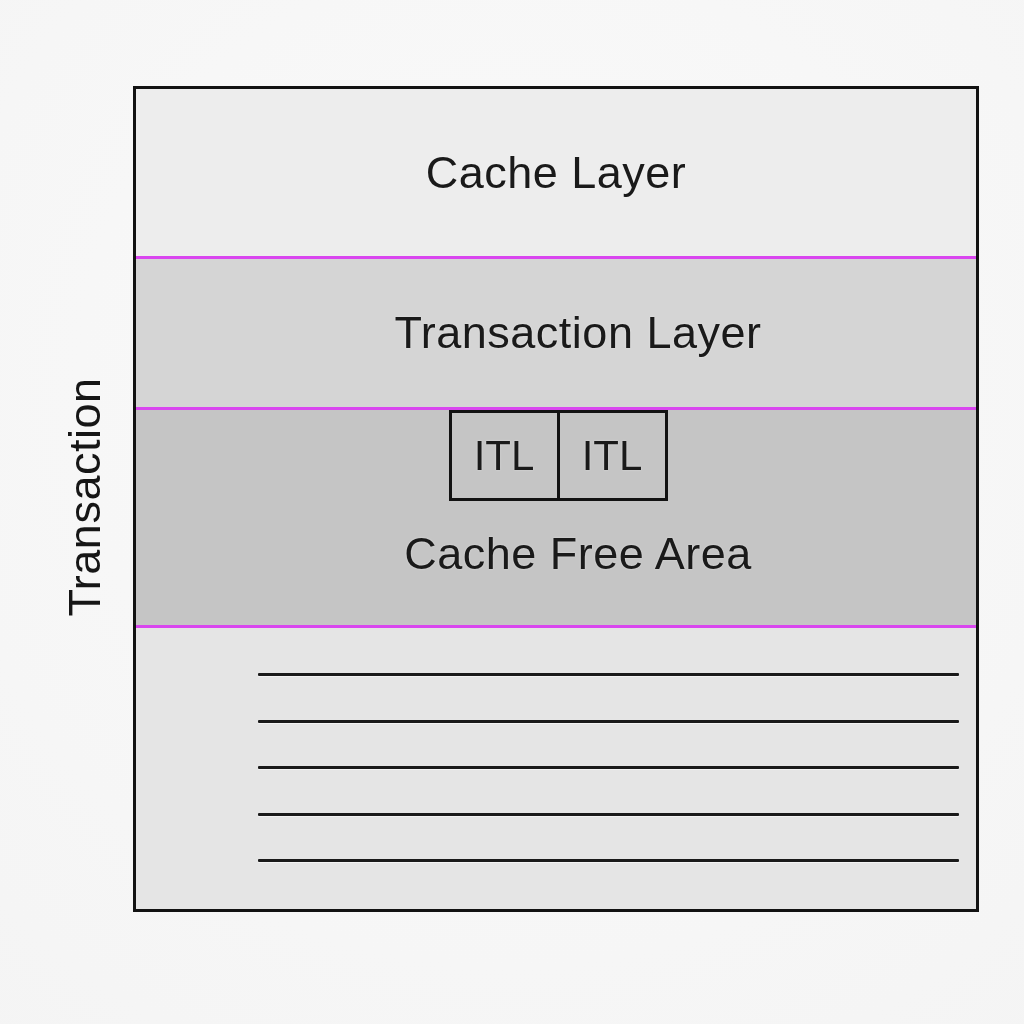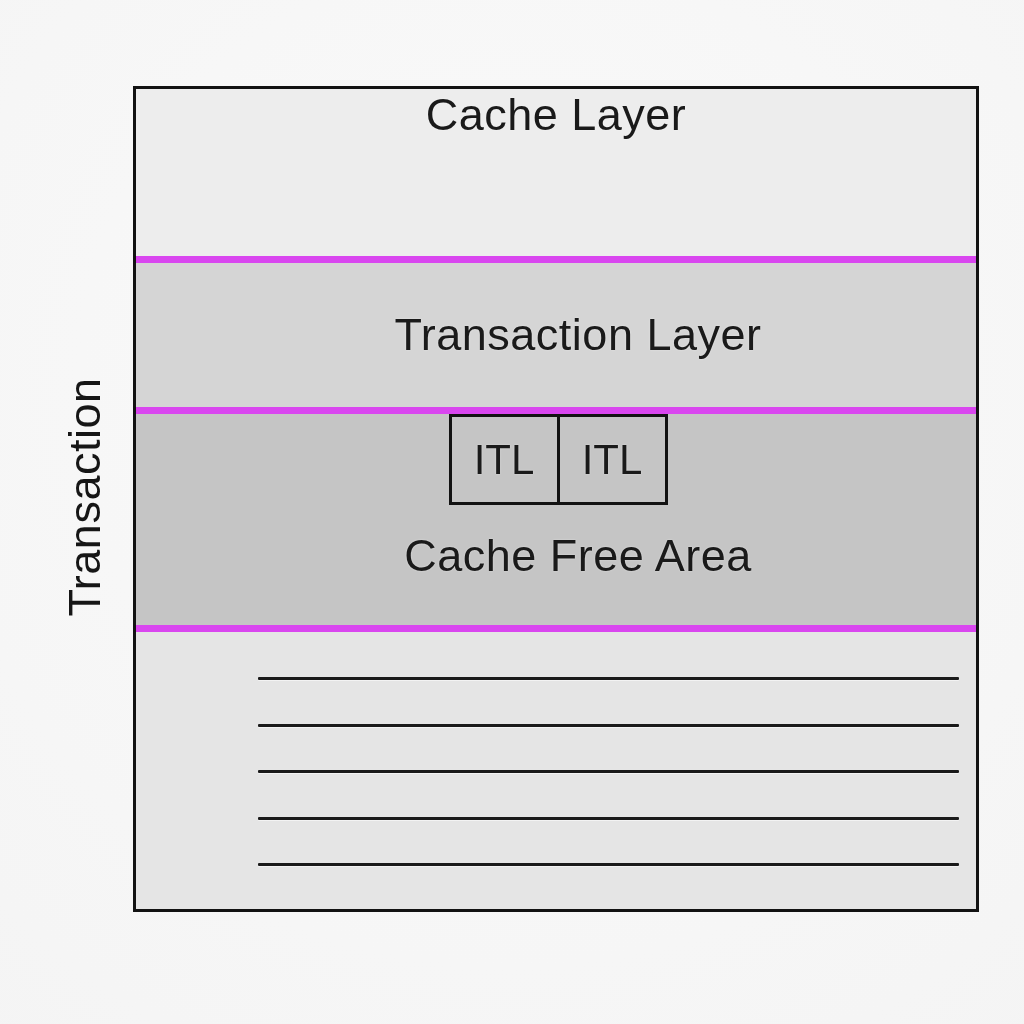--- a/index.html
+++ b/index.html
@@ -41,35 +41,35 @@
     box-sizing: border-box;
     border: 3px solid #121212;
     display: flex;
     flex-direction: column;
   }
   .layer {
     box-sizing: border-box;
     position: relative;
   }
   .layer + .layer {
-    border-top: 7px solid #d946ef;
+    border-top: 3px solid #d946ef;
     padding-left: 44px;
   }
   .layer-label {
     font-size: 45px;
     font-weight: 500;
     letter-spacing: 0.5px;
     color: #1a1a1a;
     text-shadow: 0 0 2px rgba(255,255,255,0.5);
     white-space: nowrap;
   }
   .layer-cache {
     height: 167px;
     display: flex;
-    align-items: flex-start;
+    align-items: center;
     justify-content: center;
   }
   .layer-transaction {
     height: 151px;
     display: flex;
     align-items: center;
     justify-content: center;
   }
   .layer-block {
     height: 218px;

